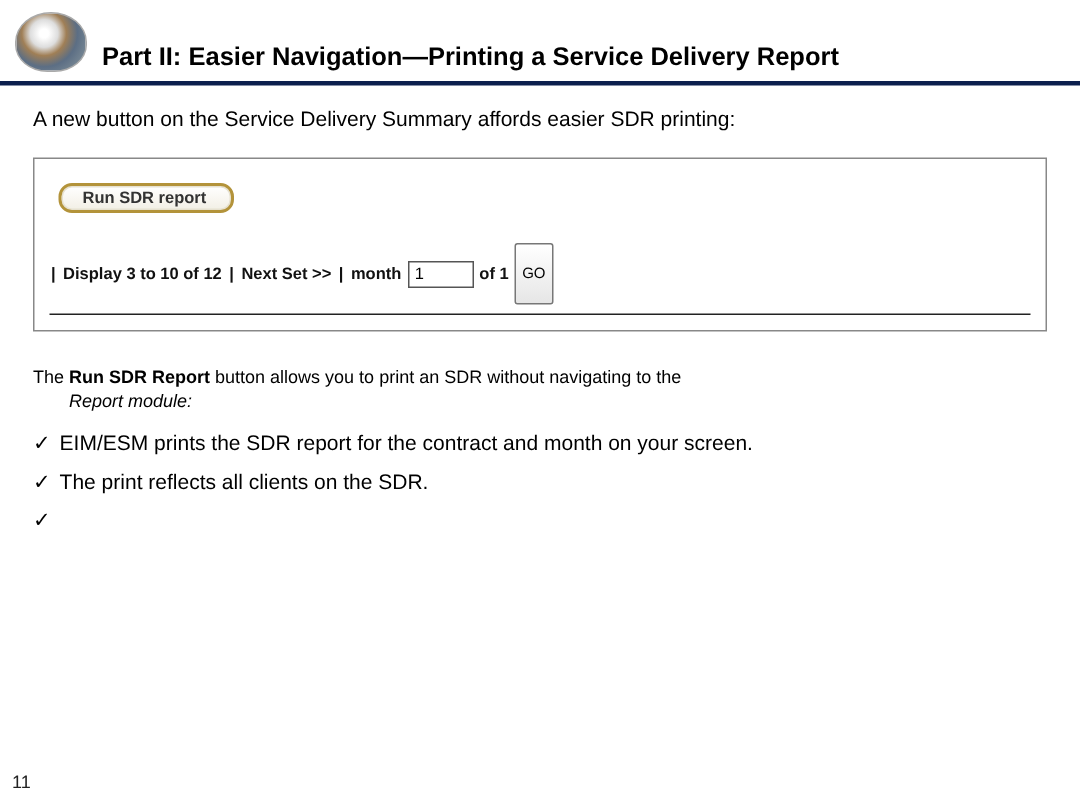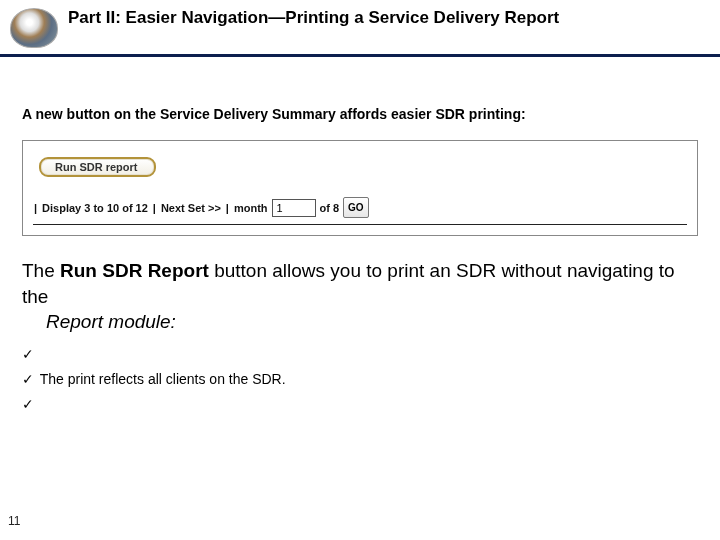--- a/index.html
+++ b/index.html
@@ -5,21 +5,21 @@
   * { margin: 0; padding: 0; box-sizing: border-box; }
   body {
     width: 720px;
     height: 540px;
     font-family: Arial, Helvetica, sans-serif;
     background: #fff;
     position: relative;
   }
   .header {
     display: flex;
-    align-items: flex-start;
+    align-items: flex-end;
     padding: 8px 10px 6px 10px;
   }
   .logo {
     width: 48px;
     height: 40px;
     border-radius: 50% 50% 45% 45%;
     background: radial-gradient(circle at 40% 35%, #fff 8%, #ddd 25%, #a07f56 40%, #5c6e84 60%, #8b9aa0 100%);
     border: 1px solid #aaa;
     flex-shrink: 0;
   }
@@ -32,24 +32,23 @@
   .hr {
     border: none;
     border-top: 3px solid #0c1f4e;
     margin: 0;
   }
   .content {
     padding: 14px 22px 0 22px;
   }
   .intro {
     font-size: 14px;
-    font-weight: bold;
+    font-weight: normal;
     color: #000;
     margin-bottom: 18px;
-    margin-top: 35px;
   }
   .screenshot-box {
     border: 1px solid #888;
     background: #fff;
     padding: 16px 10px 10px 10px;
     margin-bottom: 22px;
   }
   .run-btn {
     display: inline-block;
     background: linear-gradient(#fff, #f2efe5);
@@ -84,33 +83,33 @@
     padding: 1px 4px;
     border: 1px solid #555;
     background: #fff;
     font-weight: normal;
   }
   .go-btn {
     background: linear-gradient(#fff, #e6e6e6);
     border: 1px solid #777;
     font-family: Verdana, Arial, sans-serif;
     font-size: 10px;
-    font-weight: bold;
-    padding: 4px 4px;
+    font-weight: normal;
+    padding: 14px 4px;
     border-radius: 2px;
     cursor: pointer;
     text-align: right;
   }
   .inner-hr {
     border: none;
     border-top: 1px solid #222;
     margin-top: 6px;
   }
   .body-text {
-    font-size: 19px;
+    font-size: 12px;
     color: #000;
     line-height: 1.35;
     margin-bottom: 12px;
   }
   .body-text .indent-cont {
     display: block;
     padding-left: 24px;
     font-style: italic;
   }
   .bullet {
@@ -149,33 +148,34 @@
   <div class="screenshot-box">
     <button class="run-btn">Run SDR report</button>
     <div class="pager-row">
       <span class="sep">|</span>
       <span>Display 3 to 10 of 12</span>
       <span class="sep">|</span>
       <a href="#" class="pager-link">Next Set &gt;&gt;</a>
       <span class="sep">|</span>
       <span>month</span>
       <input class="page-input" type="text" value="1" style="">
-      <span>of 8</span>
+      <span>of 1</span>
       <button class="go-btn">GO</button>
     </div>
     <hr class="inner-hr">
   </div>
 
   <div class="body-text">
     <span>The </span><b>Run SDR Report</b><span> button allows you to print an SDR without navigating to the</span>
     <span class="indent-cont">Report module:</span>
   </div>
 
   <div class="bullet">
     <span class="check">✓</span>
+    <span>EIM/ESM prints the SDR report for the contract and month on your screen.</span>
   </div>
   <div class="bullet">
     <span class="check">✓</span>
     <span>The print reflects all clients on the SDR.</span>
   </div>
   <div class="bullet">
     <span class="check">✓</span>
   </div>
 </div>
 

